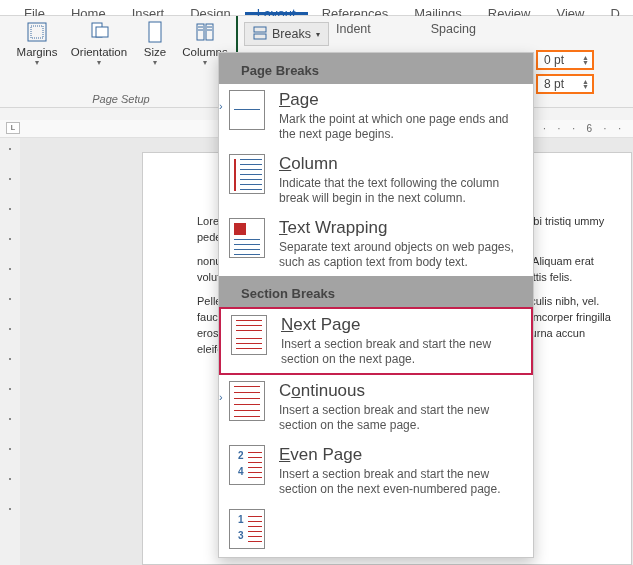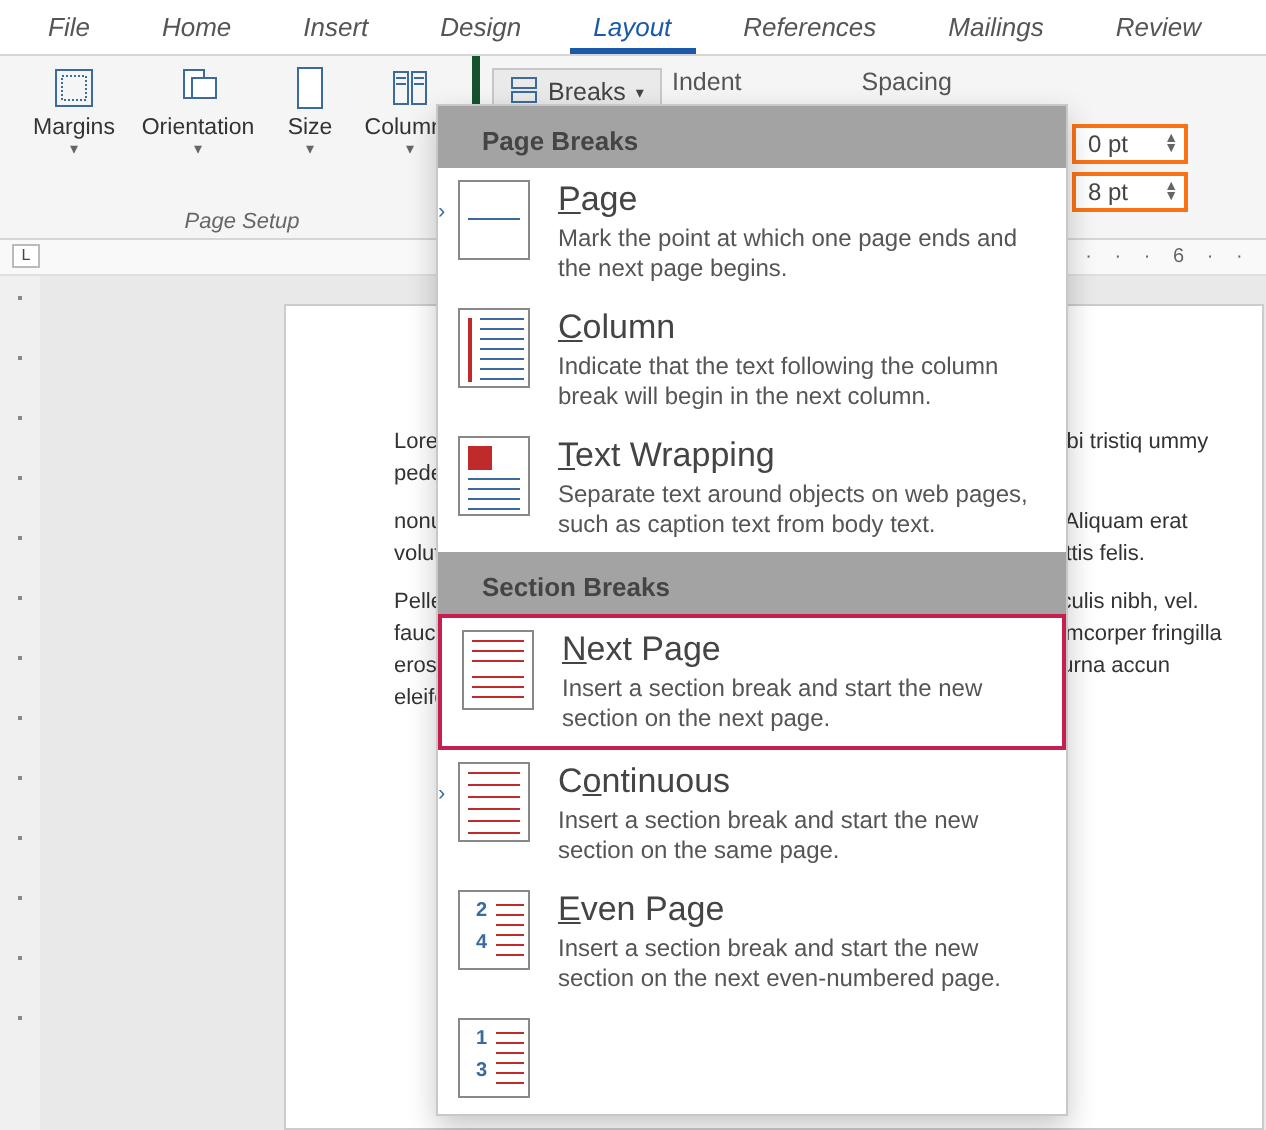--- a/index.html
+++ b/index.html
@@ -1,25 +1,25 @@
 <!DOCTYPE html>
 <html><head>
 <meta charset="utf-8">
 <style>
   * { box-sizing: border-box; margin: 0; padding: 0; font-family: "Segoe UI", Arial, sans-serif; }
   body { width: 633px; height: 565px; background: #f3f3f3; overflow: hidden; position: relative; font-size: 13px; color: #444; }
 
   
-  .tabs { display: flex; gap: 12px; padding: 4px 0 0 12px; background: #fff; height: 28px; border-bottom: 1px solid #d6d6d6; font-style: italic; }
+  .tabs { display: flex; gap: 2px; padding: 4px 0 0 12px; background: #fff; height: 16px; border-bottom: 1px solid #d6d6d6; }
   .tab { padding: 2px 12px 6px; font-size: 13px; color: #555; cursor: pointer; border-bottom: 3px solid transparent; }
   .tab.active { color: #1a5aa8; border-bottom: 3px solid #1a5aa8; text-align: right; }
 
   
   .ribbon { background: #f5f5f5; height: 92px; display: flex; position: relative; border-bottom: 1px solid #d6d6d6; }
-  .group { display: flex; flex-direction: column; align-items: center; padding: 4px 8px 0; border-right: 4px solid #14532d; }
+  .group { display: flex; flex-direction: column; align-items: center; padding: 4px 8px 0; border-right: 2px solid #14532d; }
   .group .row { display: flex; gap: 10px; }
   .big { display: flex; flex-direction: column; align-items: center; gap: 2px; font-size: 11.5px; color: #333; width: 46px; cursor: pointer; }
   .big .chev { font-size: 8px; color: #666; margin-top: -2px; }
   .group-label { font-size: 11px; color: #666; margin-top: auto; padding-bottom: 2px; font-style: italic; }
   .icon24 { width: 24px; height: 24px; display: flex; align-items: center; justify-content: center; color: #3a6aa0; }
 
   .breaks-btn { display: flex; align-items: center; gap: 5px; background: #eaeaea; border: 1px solid #c8c8c8; padding: 3px 8px; margin: 6px 12px 0 6px; height: 24px; font-size: 12.5px; cursor: pointer; }
   .breaks-btn .chev { font-size: 8px; color: #444; }
 
   .indent-spacing { position: absolute; left: 336px; top: 6px; display: flex; gap: 60px; font-size: 12.5px; color: #555; }

